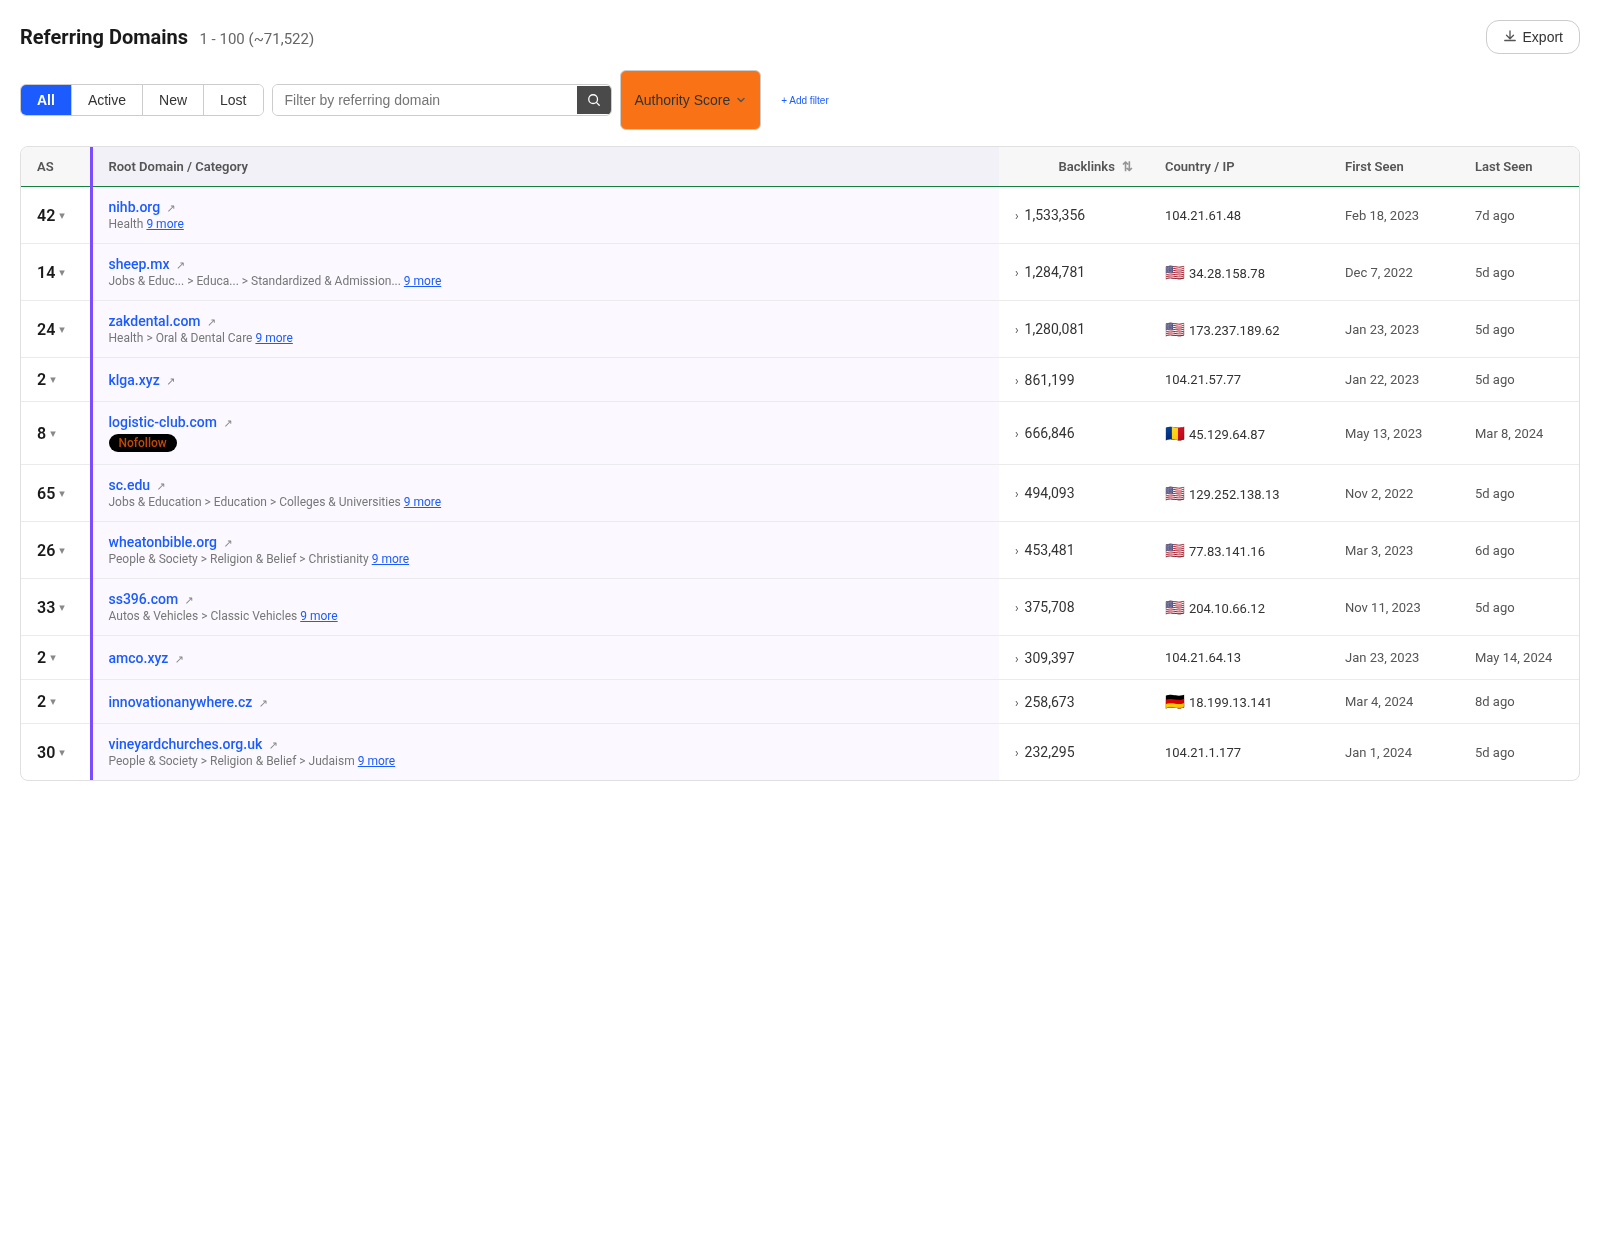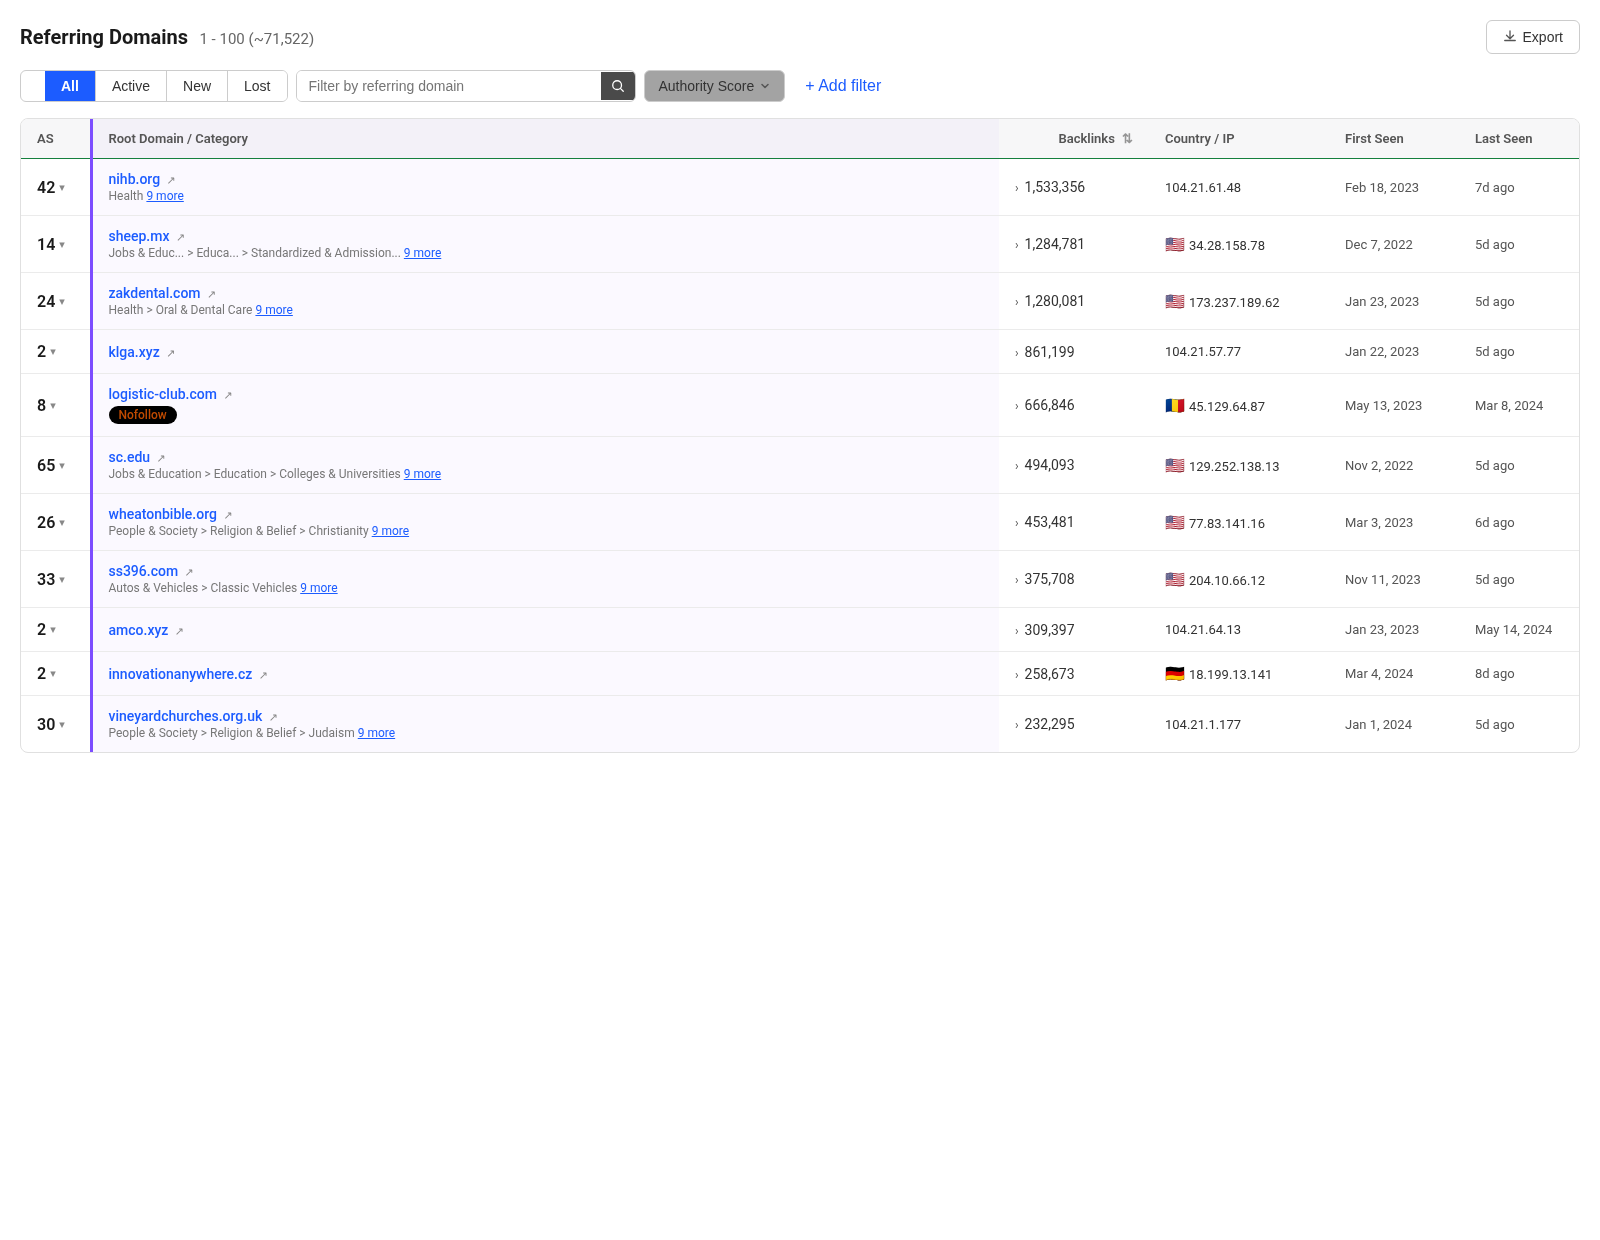--- a/index.html
+++ b/index.html
@@ -17,21 +17,21 @@
       justify-content: space-between;
       margin-bottom: 16px;
     }
 
     .export-btn {
       display: flex;
       align-items: center;
       gap: 6px;
       padding: 8px 16px;
       border: 1px solid #ccc;
-      border-radius: 6px;
+      border-radius: 13px;
       background: #fff;
       cursor: pointer;
       font-size: 14px;
       color: #333;
     }
 
     .filter-row {
       display: flex;
       align-items: center;
       gap: 8px;
@@ -54,21 +54,20 @@
       cursor: pointer;
       font-size: 14px;
       color: #333;
     }
 
     .tab-btn:last-child { border-right: none; }
     .tab-btn.active {
       background: #1c5cff;
       color: #fff;
       font-weight: 600;
-      margin-left: 24px;
     }
 
     .search-wrapper {
       display: flex;
       align-items: center;
       border: 1px solid #ccc;
       border-radius: 6px;
       overflow: hidden;
       flex: 1;
       max-width: 340px;
@@ -91,38 +90,38 @@
       color: #fff;
       display: flex;
       align-items: center;
       justify-content: center;
     }
 
     .authority-dropdown {
       display: flex;
       align-items: center;
       gap: 6px;
-      padding: 7px 14px;
+      padding: 21px 14px;
       border: 1px solid #ccc;
       border-radius: 6px;
-      background: #a3a3a3;
+      background: #f97316;
       cursor: pointer;
       font-size: 14px;
       color: #333;
     }
 
     .add-filter-btn {
       display: flex;
       align-items: center;
       gap: 4px;
       padding: 7px 12px;
       border: none;
       background: none;
       cursor: pointer;
-      font-size: 16px;
+      font-size: 10px;
       color: #1c5cff;
       font-weight: 500;
     }
 
     .table-container {
       border: 1px solid #e0e0e0;
       border-radius: 8px;
       overflow: hidden;
     }
 

